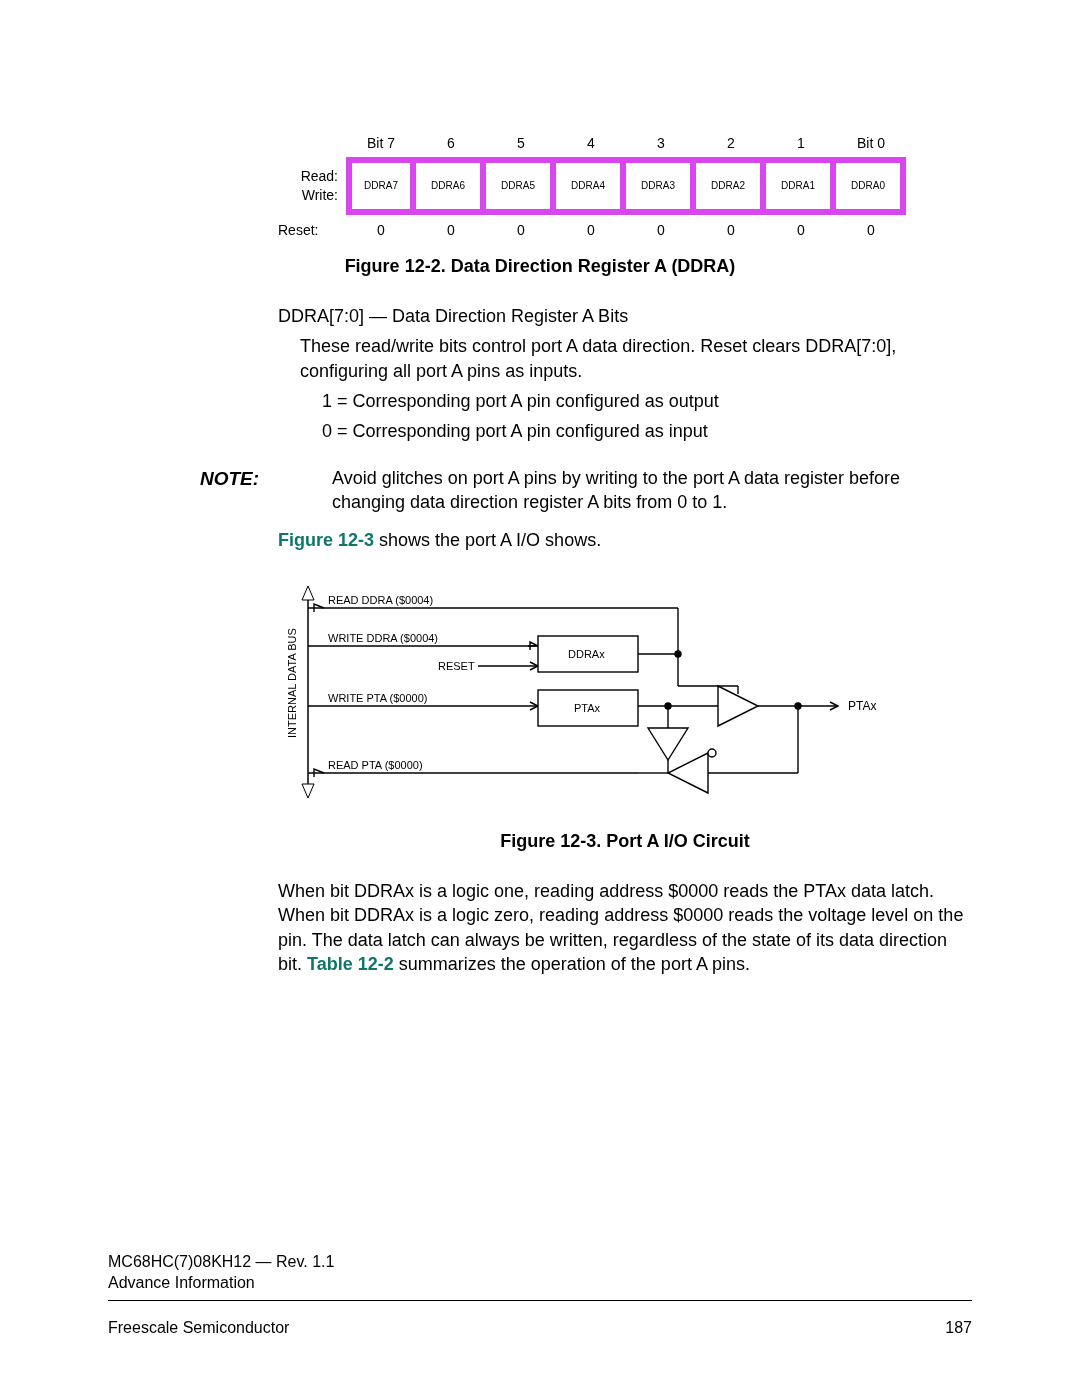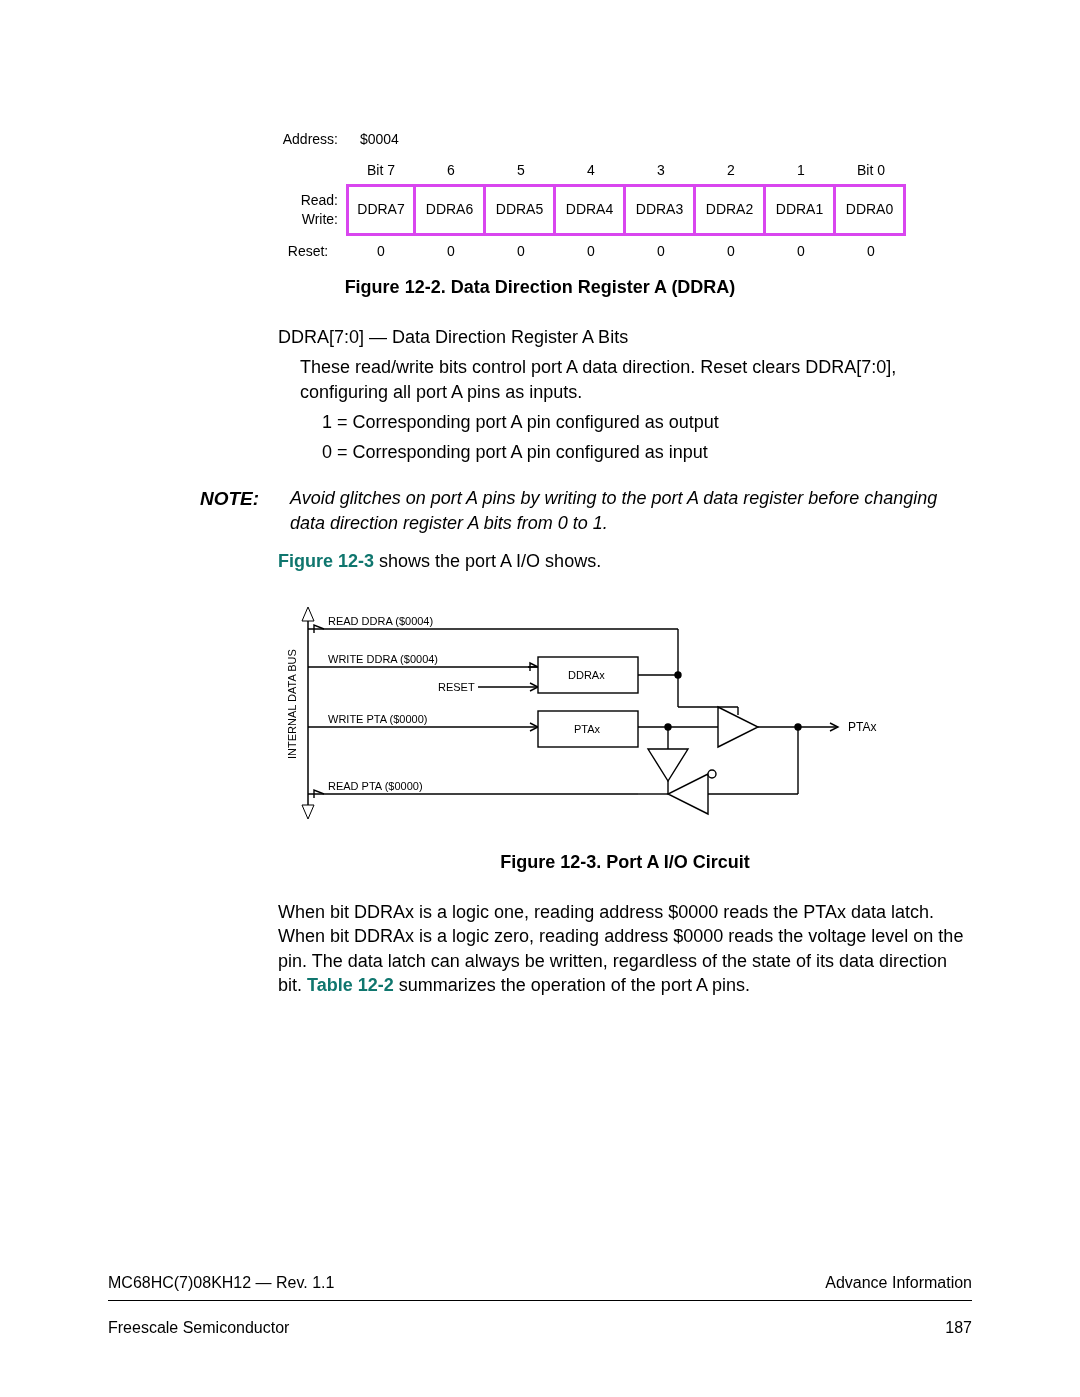--- a/index.html
+++ b/index.html
@@ -25,82 +25,79 @@
     font-size: 14px;
   }
   .addr-line { margin-bottom: 8px; }
   .addr-line span:first-child { display:inline-block; width:60px; text-align:right; margin-right:18px;}
   .reg-grid {
     display: grid;
     grid-template-columns: 68px repeat(8, 70px);
     align-items: center;
   }
   .rg-head { text-align:center; padding:4px 0; }
-  .rg-label { text-align:center; padding-right:8px; }
+  .rg-label { text-align:left; padding-right:8px; }
   .rw-cell {
     grid-row: span 2;
     display:flex; flex-direction:column; justify-content:center; align-items:flex-end;
     padding-right:8px;
     height:48px;
   }
   .bit-cell {
-    border:3px solid #d946ef;
+    border:6px solid #d946ef;
     height:46px;
     display:flex; align-items:center; justify-content:center;
     grid-row: span 2;
-    font-size:14px;
+    font-size:10px;
   }
   .bit-cell + .bit-cell { border-left:none; }
   .reset-row { padding-top:6px; }
   .reset-val { text-align:center; }
 
   
   .fig-caption {
     font-weight: bold;
     text-align: center;
     font-size: 18px;
     margin: 14px 0 26px 0;
   }
   .para { margin: 0 0 6px 0; }
   .sub-indent { margin-left: 22px; }
   .sub-indent2 { margin-left: 44px; }
   .note-block { display:flex; margin: 22px 0 12px 0; }
   .note-label { font-weight:bold; font-style:italic; width:78px; flex:none; font-size:19px;}
-  .note-text { font-style:italic; flex:1; }
+  .note-text { flex:1;margin-left:42px; }
   .link { color:#0f766e; font-weight:bold; }
   .para-after { margin-top:14px; }
 
   
   .diagram-wrap { margin: 26px 0 8px 170px; }
   svg text { font-family: Arial, Helvetica, sans-serif; }
 
   
   .footer1 {
     position:absolute; left:108px; right:108px; bottom:96px;
     display:flex; justify-content:space-between;
     font-size:16px;
     border-bottom:1px solid #000;
     padding-bottom:6px;
+    flex-direction:column;
   }
   .footer2 {
     position:absolute; left:108px; right:108px; bottom:58px;
     display:flex; justify-content:space-between;
     font-size:16px;
   }
 </style>
 </head>
 <body>
 
 <div class="page">
 
   <div class="indent-block reg-area">
-    <div class="addr-line">
-      <span>Address:</span>
-      <span>$0004</span>
-    </div>
     <div class="reg-grid">
       <div></div>
       <div class="rg-head">Bit 7</div>
       <div class="rg-head">6</div>
       <div class="rg-head">5</div>
       <div class="rg-head">4</div>
       <div class="rg-head">3</div>
       <div class="rg-head">2</div>
       <div class="rg-head">1</div>
       <div class="rg-head">Bit 0</div>

